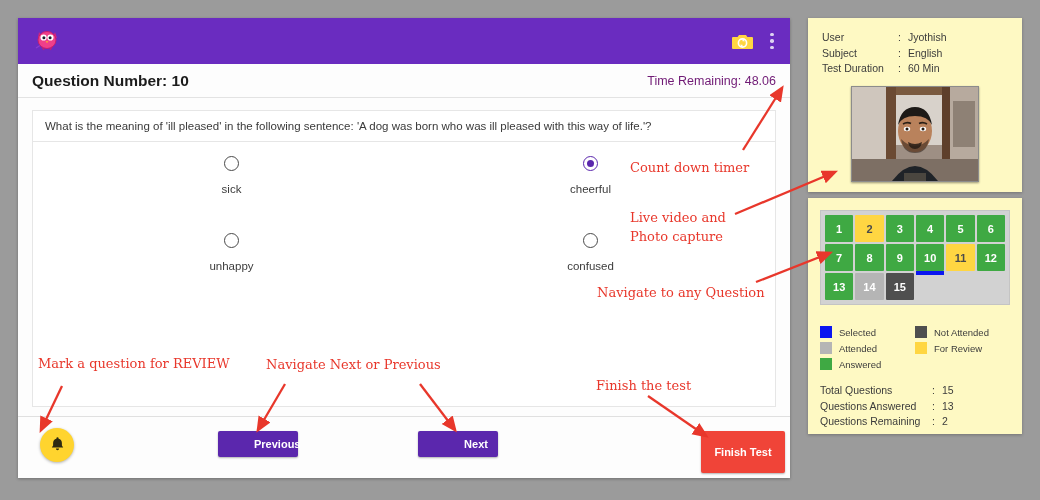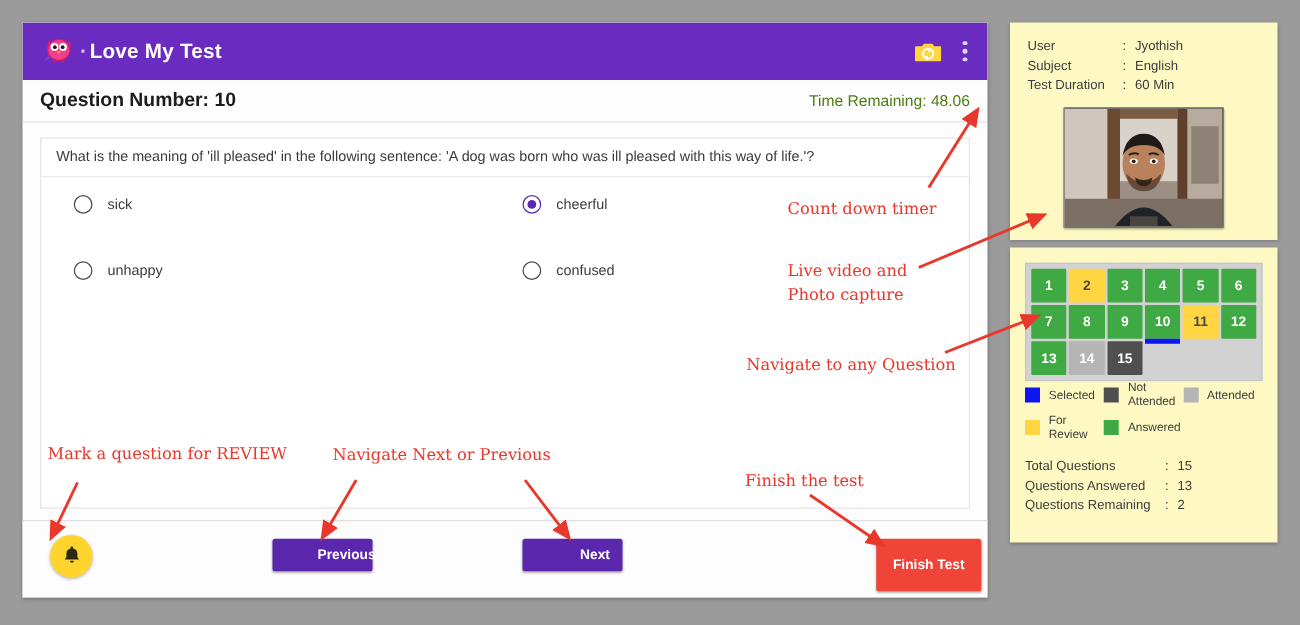--- a/index.html
+++ b/index.html
@@ -40,37 +40,37 @@
   .cam-icon { width: 20px; height: 17px; position: relative; display:block; }
   .kebab { width: 4px; display:flex; flex-direction:column; gap:3px; align-items:center; padding: 2px 6px;}
   .kebab i { width: 3.5px; height: 3.5px; border-radius: 50%; background: #ded3f1; display:block; }
 
   .qnum-row {
     height: 34px; display: flex; align-items: center;
     justify-content: space-between; padding: 0 14px 0 14px;
     border-bottom: 1px solid #e3e3e3;
   }
   .qnum { font-size: 15.5px; font-weight: bold; color: #1c1c1c; }
-  .timer { font-size: 12.5px; color: #4d7c0f; }
+  .timer { font-size: 12.5px; color: #701a75; }
 
   .qbody { padding: 12px 14px 0 14px; }
   .question-box {
     border: 1px solid #e6e6e6; background: #fff;
     padding: 10px 12px; font-size: 11.5px; color: #3a3a3a;
     height: 32px; display: flex; align-items: center;
   }
   .options {
     border: 1px solid #e6e6e6; border-top: none; background: #fff;
     padding: 14px 12px 18px 12px;
     display: grid; grid-template-columns: 1fr 1fr;
     row-gap: 38px;
     height: 265px;
     align-content: start;
   }
-  .opt { display: flex; align-items: center; gap: 12px; padding-left: 14px; }
+  .opt { display: flex; align-items: center; gap: 12px; padding-left: 14px; flex-direction: column; }
   .radio {
     width: 15px; height: 15px; border-radius: 50%;
     border: 1.6px solid #4a4a4a; flex: none; position: relative;
     background: #fff;
   }
   .radio.checked { border-color: #5b27ad; }
   .radio.checked::after {
     content: ""; position: absolute; left: 3px; top: 3px;
     width: 7px; height: 7px; border-radius: 50%; background: #5b27ad;
   }
@@ -139,21 +139,21 @@
   .qcell.answered     { background: #3fa943; }
   .qcell.review       { background: #ffd642; color: #4b4b4b; }
   .qcell.attended     { background: #b5b5b5; }
   .qcell.notattended  { background: #4f4f4f; }
   .qcell.empty        { background: transparent; cursor: default; }
   .qcell.selected::after {
     content: ""; position: absolute; left: 0; right: 0; bottom: -4px;
     height: 4px; background: #0b16f0;
   }
 
-  .legend { margin-top: 0; display: grid; grid-template-columns: 1fr 1fr 1fr; row-gap: 4px; }
+  .legend { margin-top: 21px; display: grid; grid-template-columns: 1fr 1fr; row-gap: 4px; }
   .legend-item { display: flex; align-items: center; gap: 7px; font-size: 9.5px; color: #3c3c3c; }
   .sw { width: 12px; height: 12px; flex: none; }
 
   .totals { margin-top: 13px; }
   .tot-row { display: flex; font-size: 10.5px; color: #3c3c3c; line-height: 15.5px; }
   .tot-key { width: 112px; flex: none; }
   .tot-colon { width: 10px; flex: none; }
 
   
   .anno {
@@ -178,21 +178,20 @@
           <ellipse cx="15" cy="14" rx="9" ry="8.5" fill="#ef3f8a"></ellipse>
           <ellipse cx="15" cy="14" rx="9" ry="8.5" fill="none" stroke="#c81e6e" stroke-width="1"></ellipse>
           <circle cx="11.6" cy="11.5" r="3.1" fill="#ffffff"></circle>
           <circle cx="18.4" cy="11.5" r="3.1" fill="#ffffff"></circle>
           <circle cx="11.9" cy="11.7" r="1.5" fill="#1b1b2e"></circle>
           <circle cx="18.1" cy="11.7" r="1.5" fill="#1b1b2e"></circle>
           <path d="M13.6 15.2 L15 17 L16.4 15.2 Z" fill="#ffb627"></path>
           <path d="M10 21 L12 24 M20 21 L18 24" stroke="#c81e6e" stroke-width="1.2" fill="none"></path>
         </svg>
       </span>
-      <span class="app-title">Love My Test</span>
       <div class="appbar-right">
         <span class="cam-icon">
           <svg width="21" height="18" viewBox="0 0 21 18">
             <path d="M7 2 h7 l1.4 2 H20 a1 1 0 0 1 1 1 v10 a1 1 0 0 1 -1 1 H1 a1 1 0 0 1 -1 -1 V5 a1 1 0 0 1 1 -1 h4.6 Z" fill="#ffd642"></path>
             <circle cx="10.5" cy="10" r="4.1" fill="none" stroke="#ffffff" stroke-width="1.6"></circle>
             <path d="M10.5 5.9 L13 8.2 L10.5 8.2 Z" fill="#ffffff"></path>
             <path d="M10.5 14.1 L8 11.8 L10.5 11.8 Z" fill="#ffffff"></path>
           </svg>
         </span>
         <span class="kebab">

